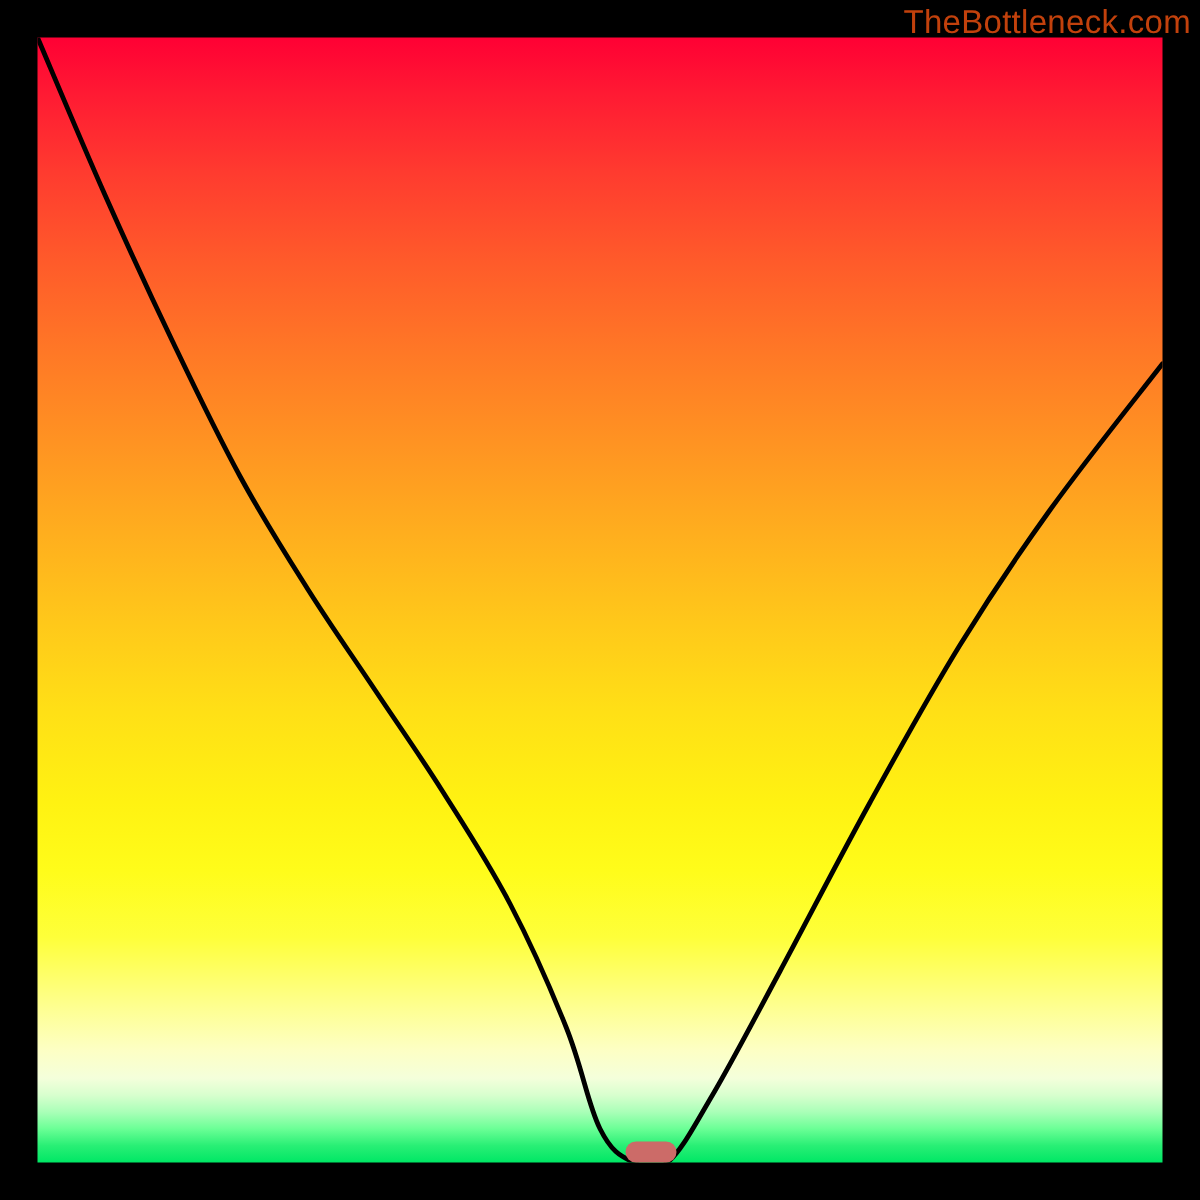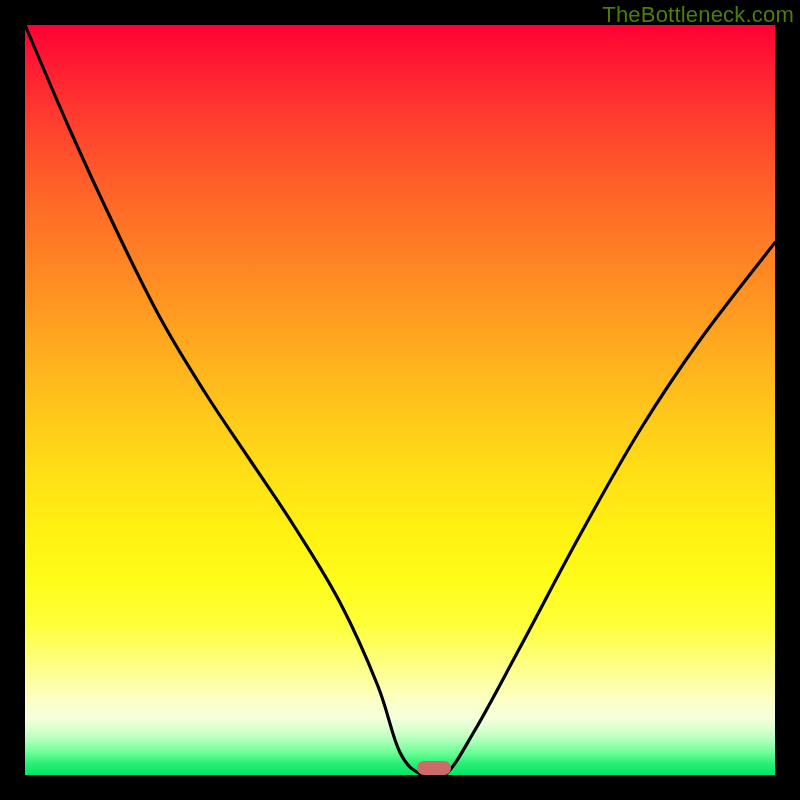--- a/index.html
+++ b/index.html
@@ -59,21 +59,21 @@
     height: 14px;
     background: #cc6b68;
     border-radius: 7px;
   }
   .watermark {
     position: absolute;
     top: 2px;
     right: 6px;
     font-family: Arial, Helvetica, sans-serif;
     font-size: 22px;
-    color: #4d7c0f;
+    color: #c2410c;
     letter-spacing: 0.2px;
   }
 </style>
 </head>
 <body>
 
 <div class="frame">
   <div class="plot-area"></div>
 
   <svg class="curve-svg" viewBox="0 0 750 750" preserveAspectRatio="none">

